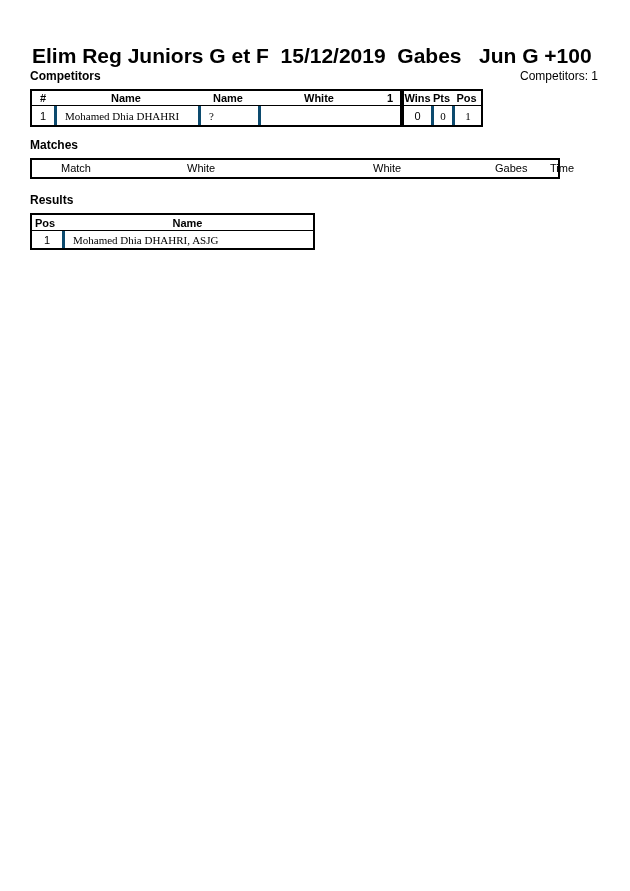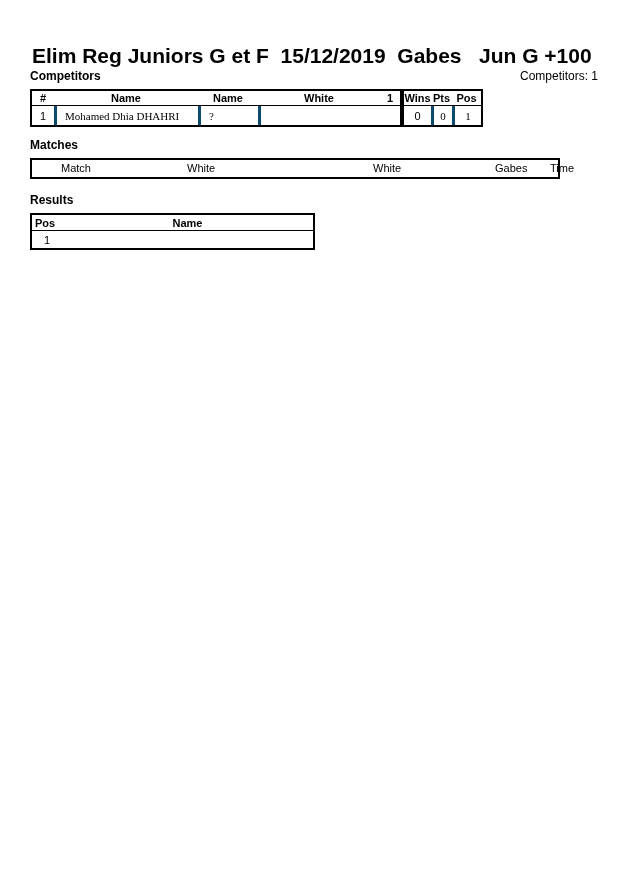--- a/index.html
+++ b/index.html
@@ -120,14 +120,15 @@
 
 <div class="abs section-label lbl-results">Results</div>
 
 <div class="abs tbox box-results">
   <div class="trow hdr">
     <div class="cell r-pos r-pos-hdr">Pos</div>
     <div class="cell ctr r-name">Name</div>
   </div>
   <div class="trow dat">
     <div class="cell ctr r-pos">1</div>
+    <div class="cell vline r-name padl">Mohamed Dhia DHAHRI, ASJG</div>
   </div>
 </div>
 
 </body></html>

